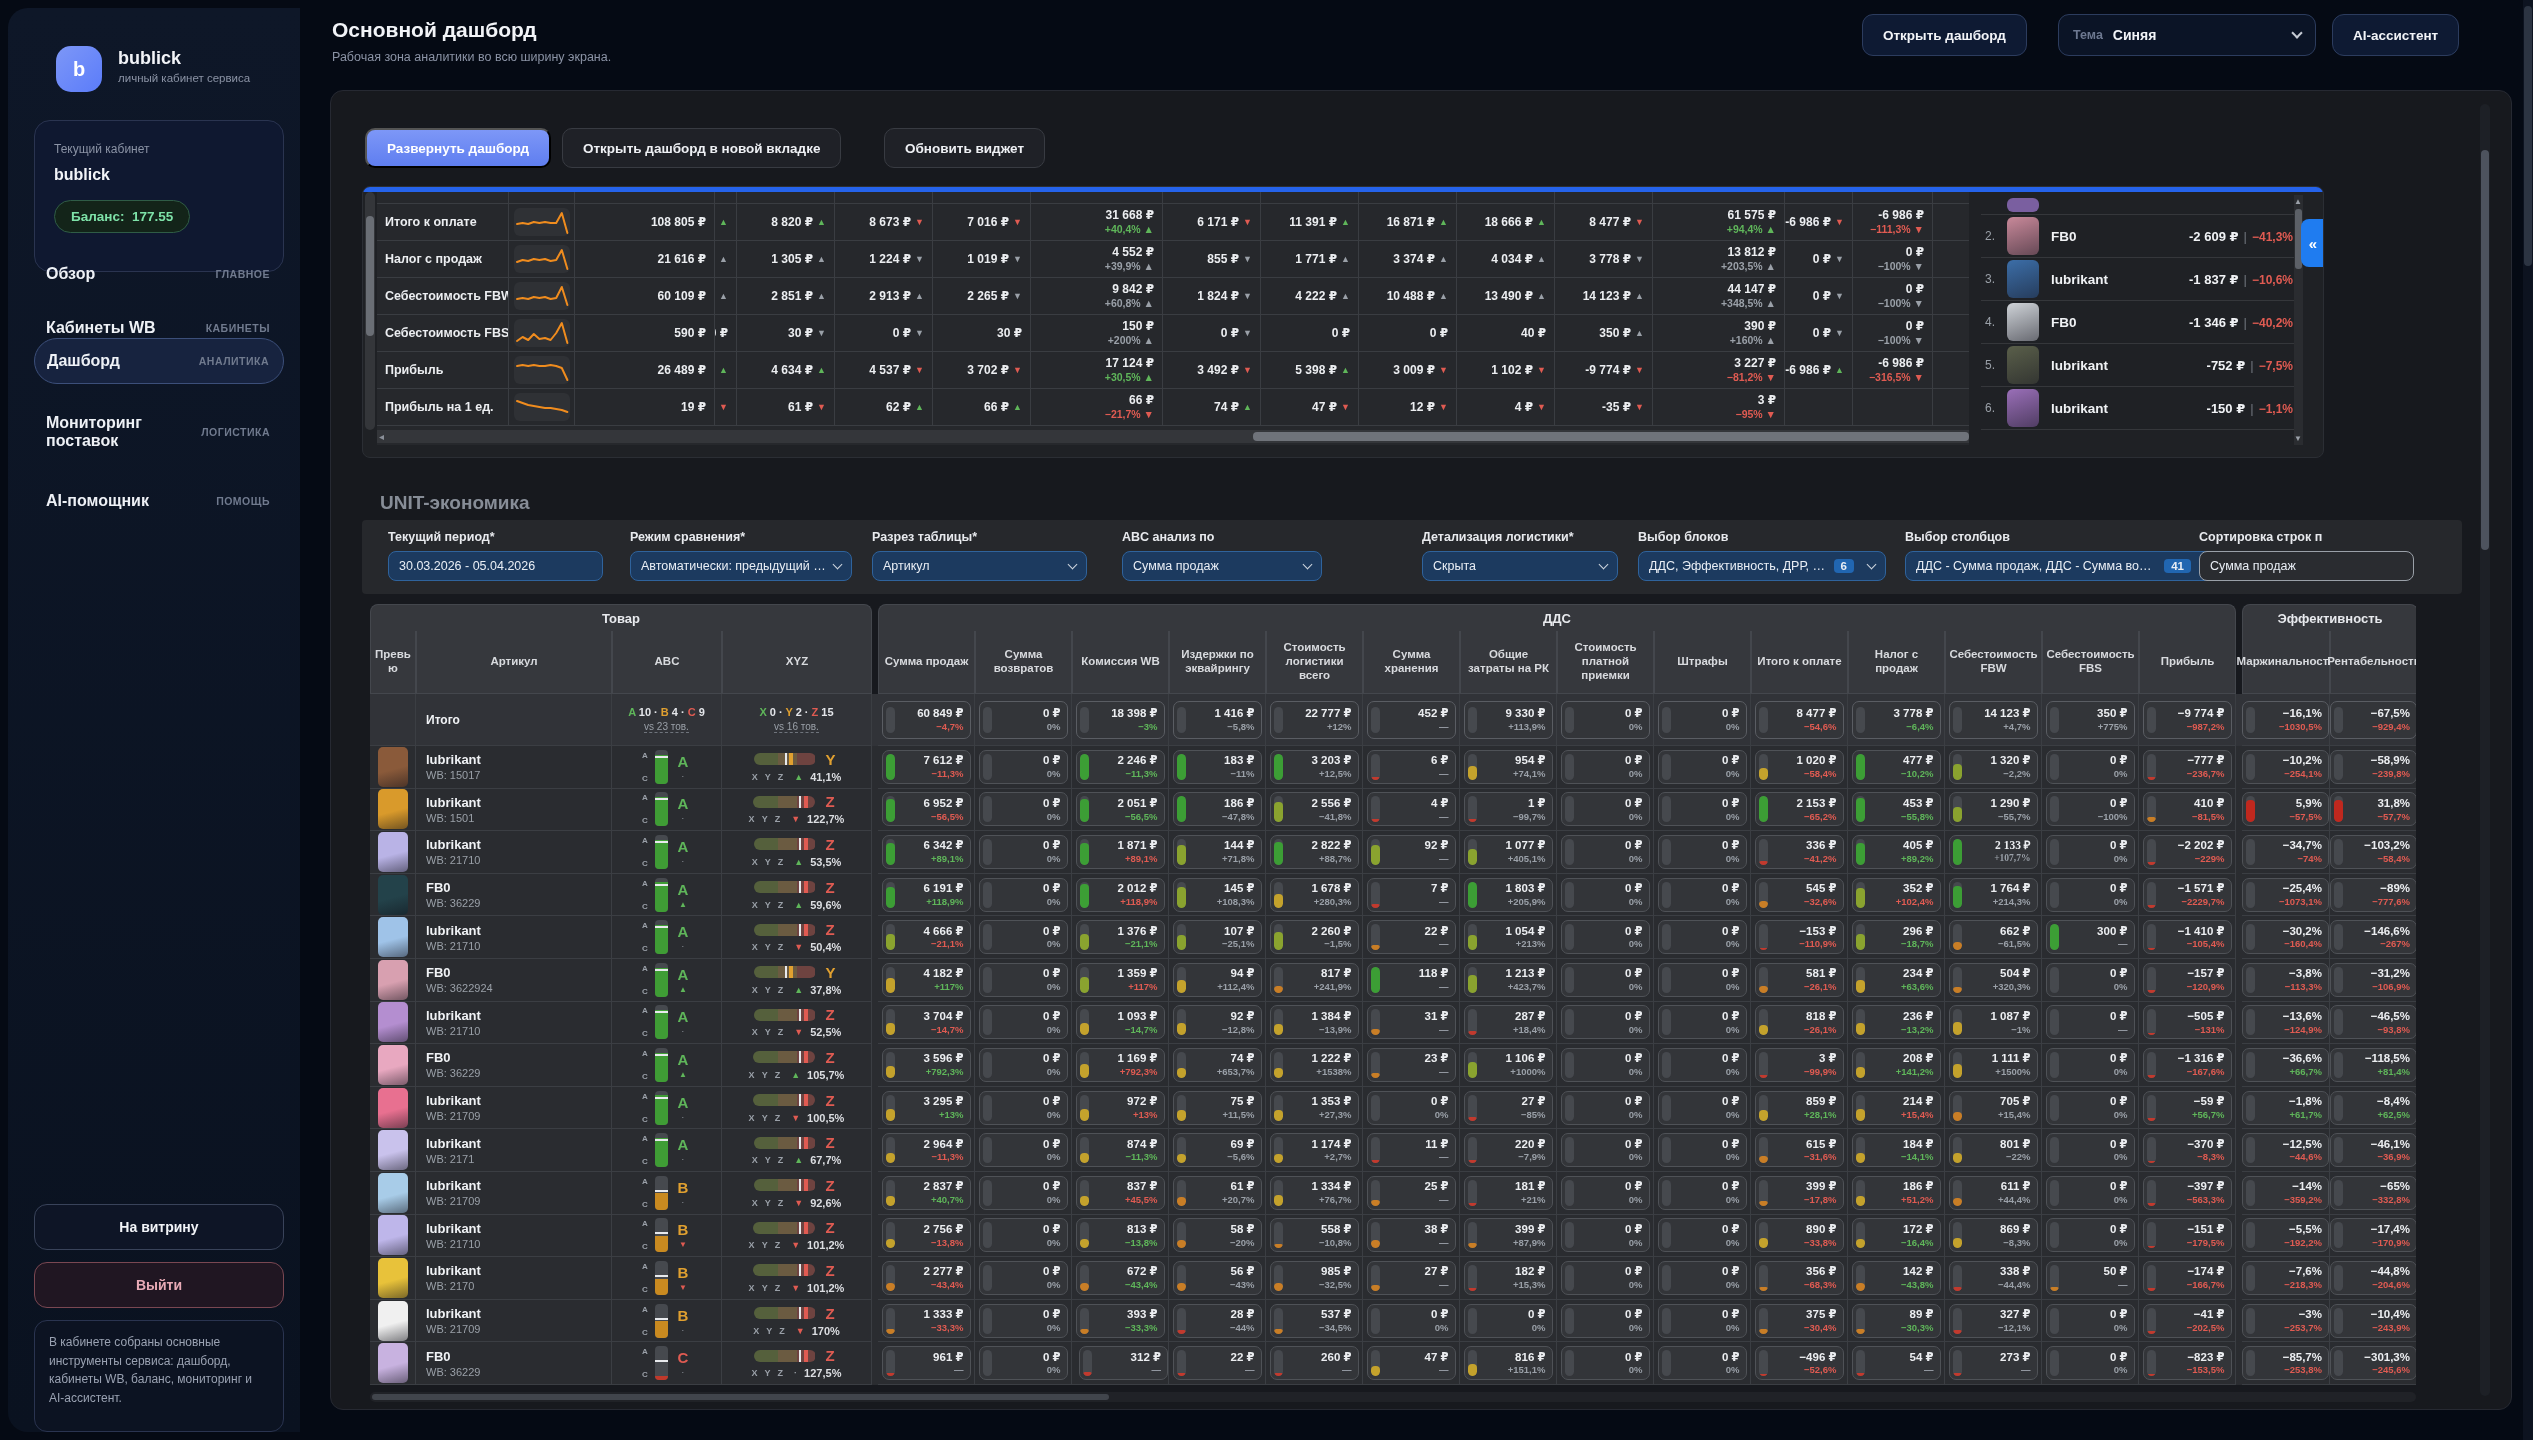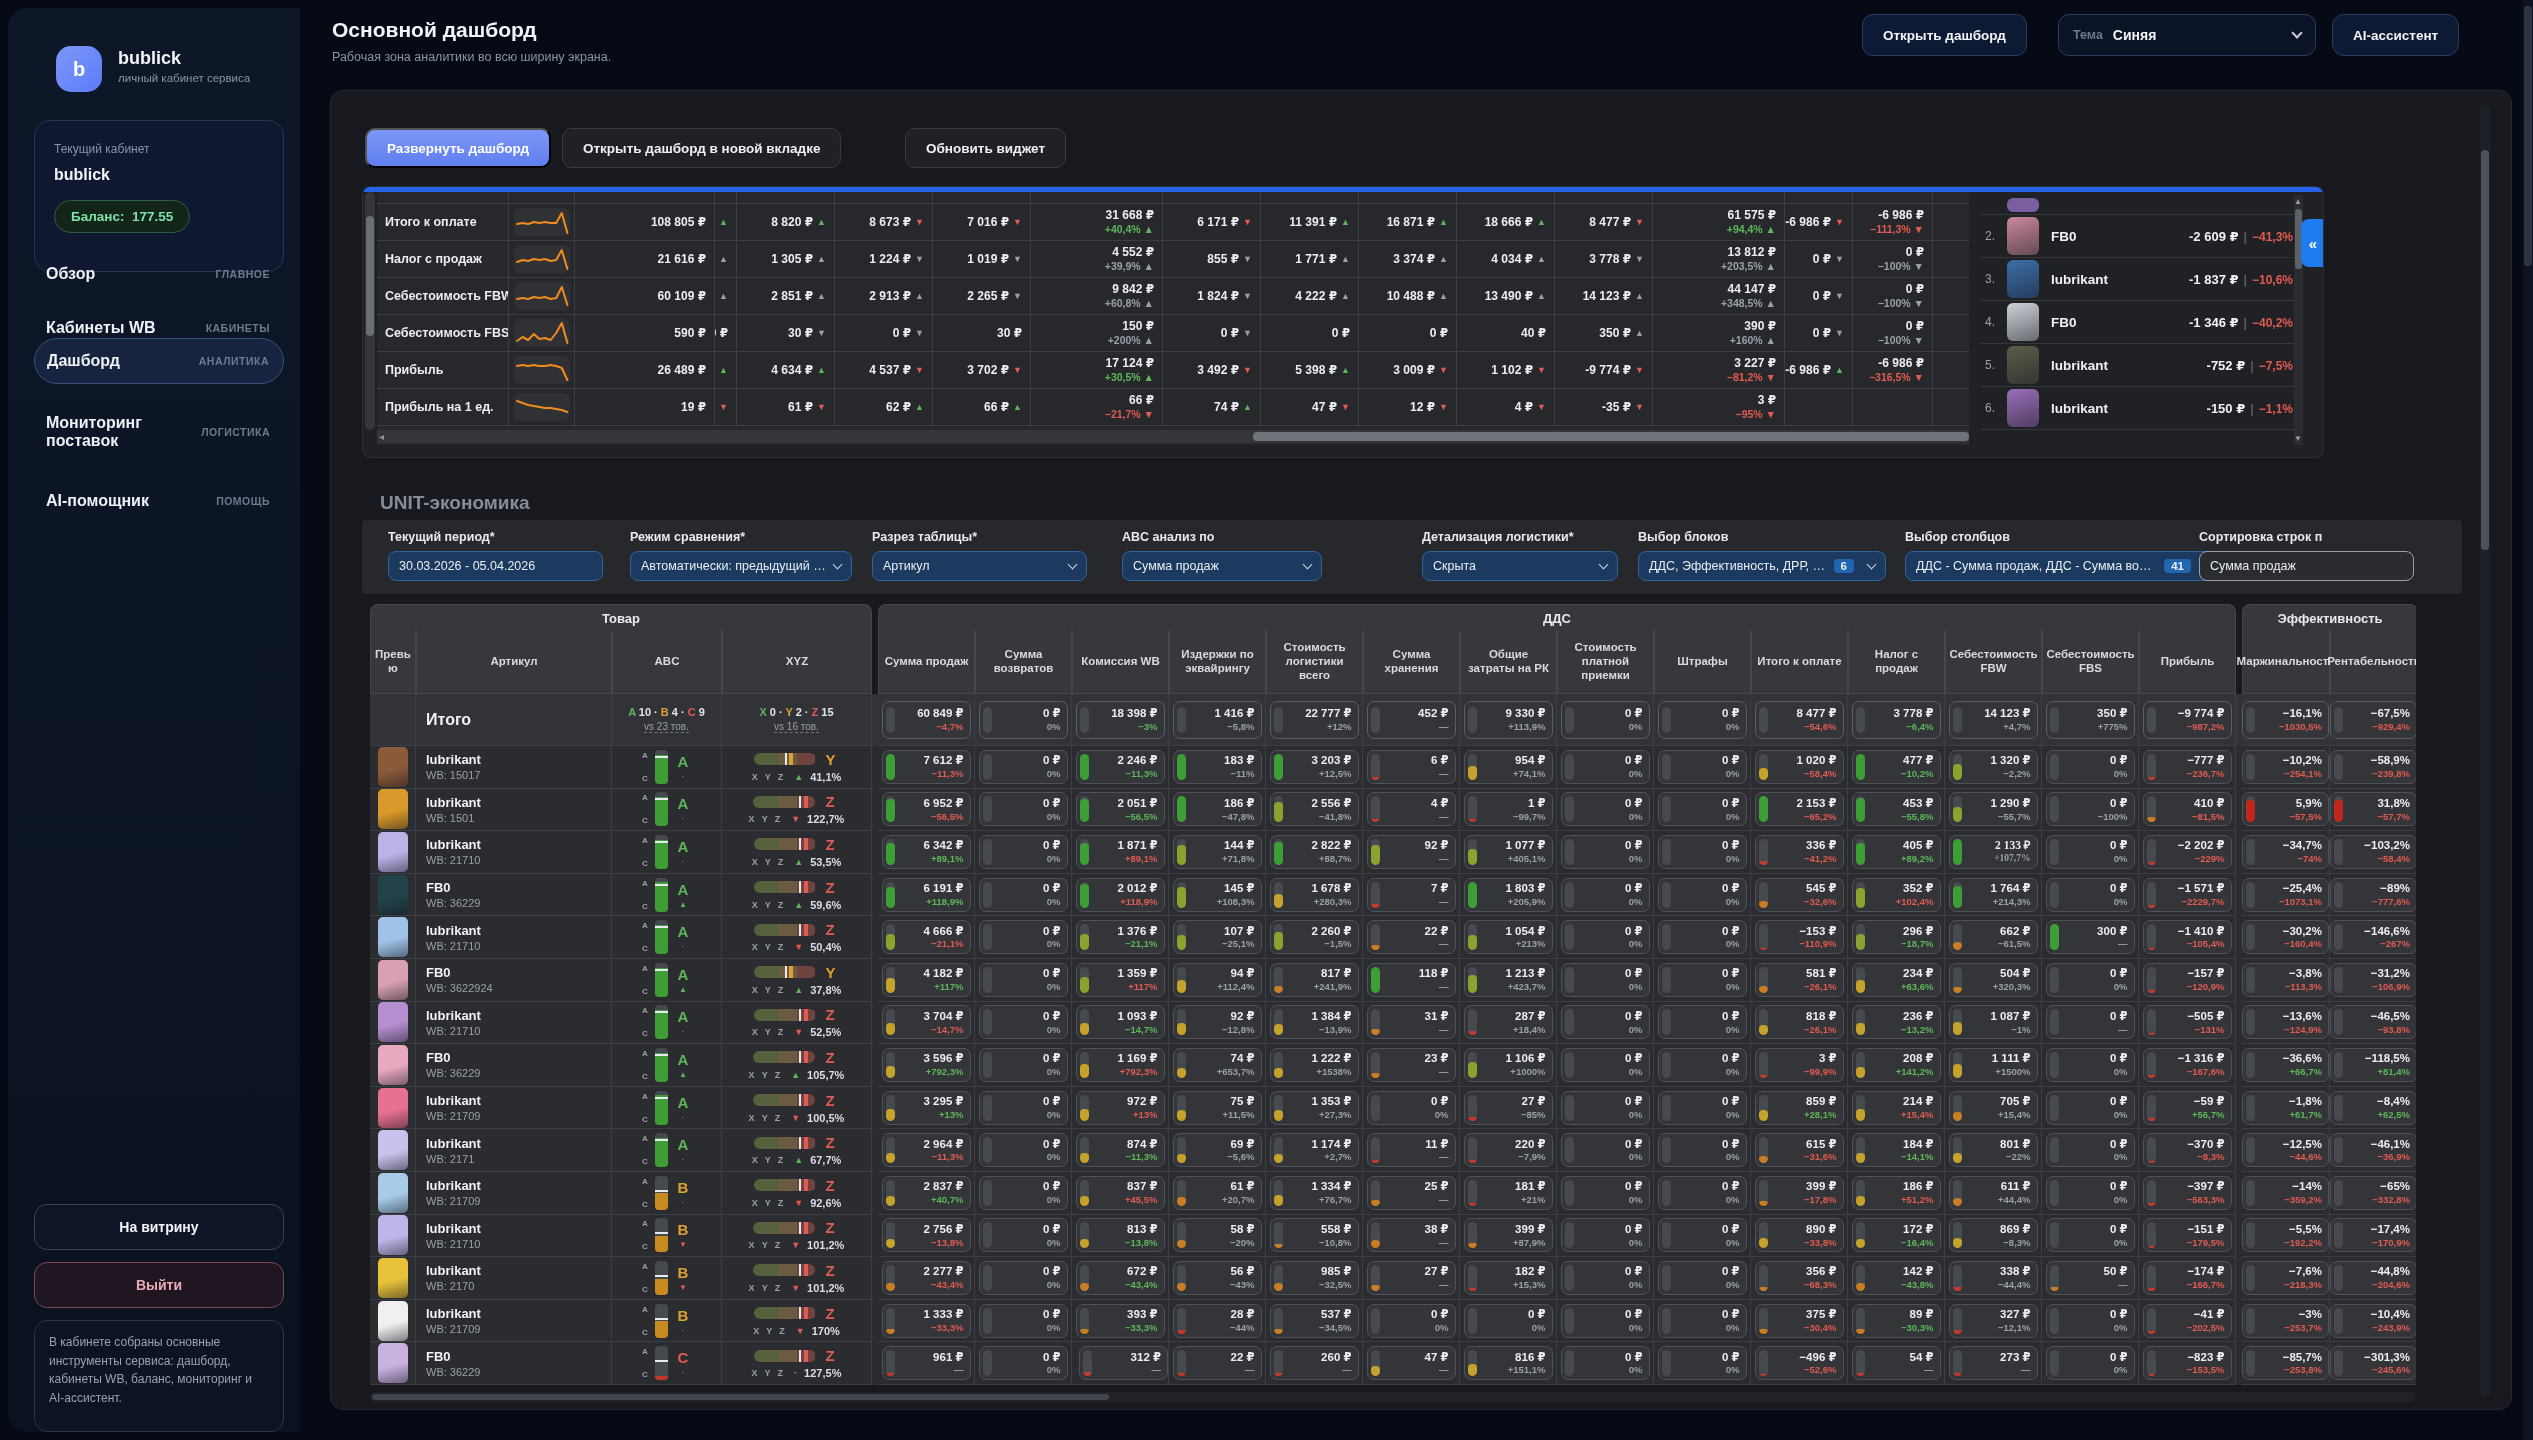--- a/index.html
+++ b/index.html
@@ -31,21 +31,21 @@
   #theme-sel { left:2058px; top:14px; width:258px; height:42px; border:1px solid #2c3c5e; border-radius:11px; background:#0b1426; display:flex; align-items:center; padding:0 14px; cursor:pointer; }
   #theme-sel .tl { color:#6d7890; font-weight:bold; font-size:12.5px; margin-right:10px; }
   #theme-sel .tv { color:#f2f4f8; font-weight:bold; font-size:14px; flex:1; }
   .chev { width:8px; height:8px; border-right:2px solid #c6cbd4; border-bottom:2px solid #c6cbd4; transform:rotate(45deg); margin-top:-4px; }
 
   
   #card { left:330px; top:90px; width:2182px; height:1320px; background:#17191e; border:1px solid #262932; border-radius:13px; }
   .tb-btn { top:128px; height:40px; border-radius:10px; font-weight:bold; font-size:13.5px; display:flex; align-items:center; padding:0 20px; cursor:pointer; color:#fff; }
   #tb1 { left:365px; background:linear-gradient(180deg,#7d97f7,#5f7ef0); }
   #tb2, #tb3 { background:#1f2127; border:1px solid #383b42; color:#eef0f4; }
-  #tb2 { left:562px; } #tb3 { left:905px; }
+  #tb2 { left:562px; } #tb3 { left:884px; }
 
   
   #widget { left:362px; top:186px; width:1962px; height:272px; background:#1f2125; border:1px solid #2b2e34; border-radius:8px; overflow:hidden; }
   #w-blue { position:absolute; left:0; top:0; width:100%; height:5px; background:#2563eb; }
   #w-table { position:absolute; left:14px; top:5px; width:1592px; height:253px; background:#26282c; overflow:hidden; }
   .wt-row { display:flex; border-bottom:1px solid #3a3d42; height:37px; }
   .wt-cell { border-right:1px solid #3a3d42; display:flex; align-items:center; justify-content:flex-end; padding:0 8px; font-size:12px; font-weight:bold; color:#eceef1; white-space:nowrap; overflow:hidden; }
   .wt-label { justify-content:flex-start; font-size:12.5px; }
   .wt-spark { justify-content:center; padding:0 3px; }
   .wt-spark svg { background:#2f3135; border-radius:6px; }
@@ -116,21 +116,21 @@
   .abc-grade { font-size:15px; font-weight:bold; }
   .abc-arr { font-size:8px; margin-top:2px; }
   .xyz-wrap { display:flex; flex-direction:column; align-items:center; gap:3px; }
   .xyz-top { display:flex; align-items:center; gap:10px; }
   .xyz-pill { width:62px; height:12px; border-radius:6px; display:flex; overflow:hidden; position:relative; }
   .xyz-grade { font-size:15px; font-weight:bold; width:14px; }
   .xyz-bot { display:flex; align-items:center; gap:7px; font-size:9px; font-weight:bold; color:#9aa0a8; }
   .xyz-pct { font-size:11px; font-weight:bold; color:#dcdee2; }
   .tot-line1 { font-size:11px; font-weight:bold; color:#e4e6ea; }
   .tot-line2 { font-size:10px; color:#9aa0a8; border-bottom:1px dashed #6f747c; display:inline-block; margin-top:3px; }
-  .tot-name { font-size:16px; font-weight:bold; color:#f0f2f5; }
+  .tot-name { font-size:12px; font-weight:bold; color:#f0f2f5; }
   .ca { color:#5fb65a; } .cb { color:#e0a030; } .cc { color:#e05b52; }
   #mt-hscroll { left:370px; top:1392px; width:2046px; height:10px; background:#202227; border-radius:5px; }
   #mt-hthumb { position:absolute; left:2px; top:2px; width:36%; height:6px; background:#41454c; border-radius:3px; }
 
   
   #card-scroll { left:2480px; top:104px; width:10px; height:1292px; background:#1d2026; border-radius:5px; }
   #card-thumb { position:absolute; left:1px; top:46px; width:8px; height:400px; background:#4d535e; border-radius:4px; }
   #page-scroll { left:2523px; top:0; width:10px; height:1440px; background:#0d1320; }
   #page-thumb { position:absolute; left:1px; top:6px; width:8px; height:260px; background:#2c3442; border-radius:4px; }
 </style>

